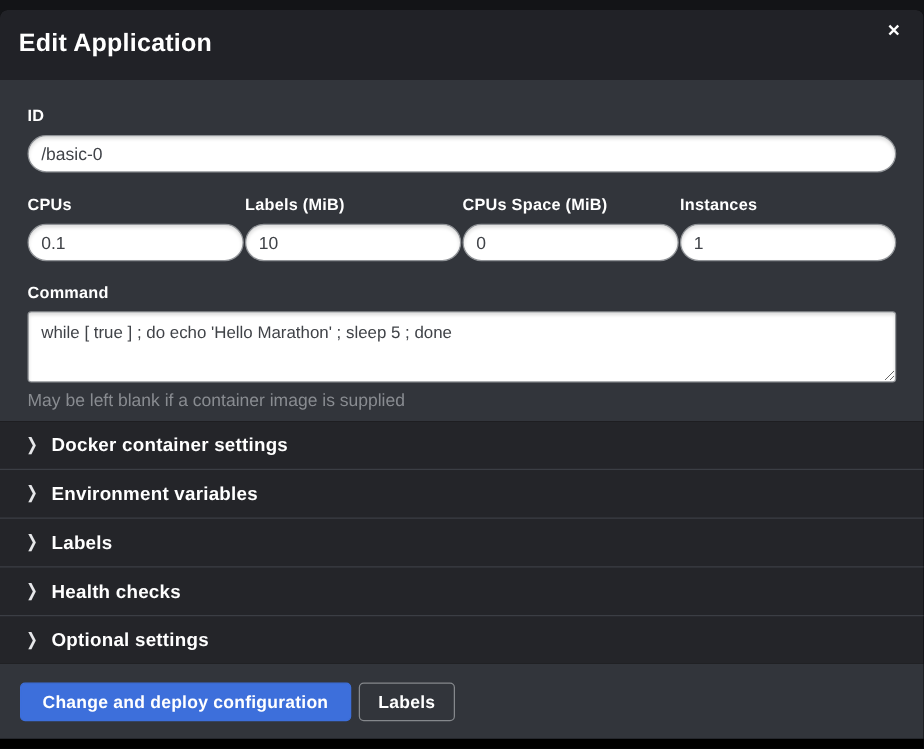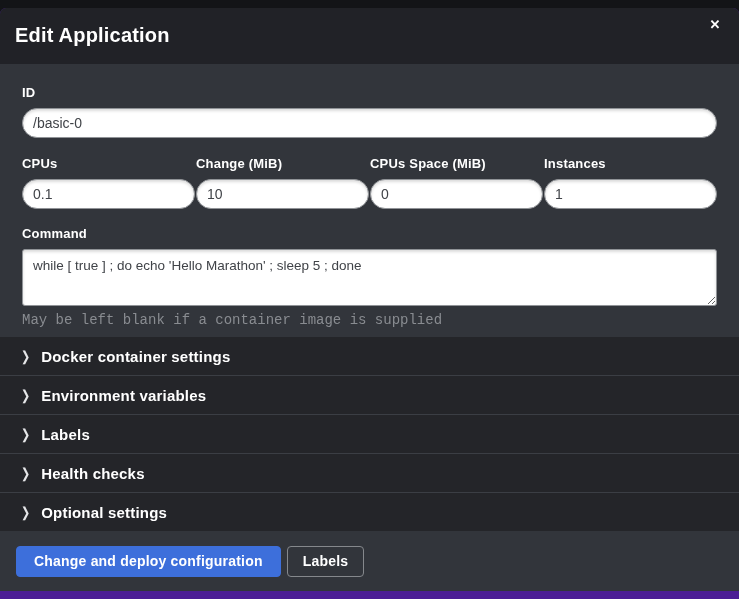--- a/index.html
+++ b/index.html
@@ -1,41 +1,41 @@
 <!DOCTYPE html>
 <html><head>
 <meta charset="utf-8">
 <style>
   * { margin:0; padding:0; box-sizing:border-box; }
   html,body { width:739px; height:599px; overflow:hidden; background:#131417;
               font-family:"Liberation Sans", sans-serif; }
   .modal { position:absolute; top:8px; left:0; width:739px; height:591px;
            border-radius:6px 6px 0 0; overflow:hidden; display:flex; flex-direction:column;
-           background:#4c1d95; }
+           background:#000000; }
   .modal-header { height:56px; background:#212227; flex:0 0 auto;
                   padding:13px 16px 0 15px; position:relative; }
   .modal-title { color:#ffffff; font-size:20px; font-weight:600; letter-spacing:0.2px; line-height:28px; }
   .close-btn { position:absolute; top:10px; right:16px; width:16px; height:14px;
                background:none; border:none; color:#ffffff; font-size:13px; font-weight:700;
                line-height:14px; text-align:center; cursor:pointer; padding:0; }
   .form-area { height:273px; flex:0 0 auto; background:#32353b; padding:21px 22px 0 22px; }
   .field-label { display:block; color:#ffffff; font-size:13px; font-weight:700;
                  letter-spacing:0.2px; margin-bottom:8px; }
   .text-input { display:block; width:100%; height:30px; background:#ffffff;
                 border:1px solid #909397; border-radius:15px; padding:0 10px;
                 font-family:"Liberation Sans", sans-serif; font-size:14px; color:#404348;
                 box-shadow: inset 0 2px 3px rgba(0,0,0,0.14); }
   .grid-row { display:grid; grid-template-columns:1fr 1fr 1fr 1fr; column-gap:1px;
               margin-top:18px; }
   .command-group { margin-top:17px; }
   .command-input { display:block; width:100%; height:57px; background:#ffffff;
                    border:1px solid #909397; border-radius:3px; padding:7px 10px;
                    font-family:"Liberation Sans", sans-serif; font-size:13.5px; color:#404348;
                    box-shadow: inset 0 2px 3px rgba(0,0,0,0.14); resize:vertical; line-height:17px; }
-  .help-text { margin-top:6px; color:#898c91; font-size:14px;font-family:Liberation Mono, monospace; }
+  .help-text { margin-top:6px; color:#898c91; font-size:14px; }
   .accordion { height:194px; flex:0 0 auto; background:#242529; display:flex; flex-direction:column; }
   .accordion-row { flex:1 1 0; display:flex; align-items:center; padding:0 22px 0 21px;
                    cursor:pointer; }
   .accordion-row + .accordion-row { border-top:1px solid #3b3e44; }
   .chevron { color:#e6e7e9; font-size:11px; line-height:11px; margin-right:11px;
              transform:scaleY(1.25); display:inline-block; }
   .accordion-label { color:#ffffff; font-size:15px; font-weight:700; letter-spacing:0.2px; }
   .modal-footer { height:60px; flex:0 0 auto; background:#32353b; display:flex;
                   align-items:center; padding:4px 16px; }
   .btn { height:31px; border-radius:4px; font-family:"Liberation Sans", sans-serif;
@@ -60,21 +60,21 @@
       <label class="field-label">ID</label>
       <input class="text-input" type="text" value="/basic-0" style="">
     </div>
 
     <div class="grid-row">
       <div>
         <label class="field-label">CPUs</label>
         <input class="text-input" type="text" value="0.1" style="">
       </div>
       <div>
-        <label class="field-label">Change (MiB)</label>
+        <label class="field-label">Labels (MiB)</label>
         <input class="text-input" type="text" value="10" style="">
       </div>
       <div>
         <label class="field-label">CPUs Space (MiB)</label>
         <input class="text-input" type="text" value="0" style="">
       </div>
       <div>
         <label class="field-label">Instances</label>
         <input class="text-input" type="text" value="1" style="">
       </div>

